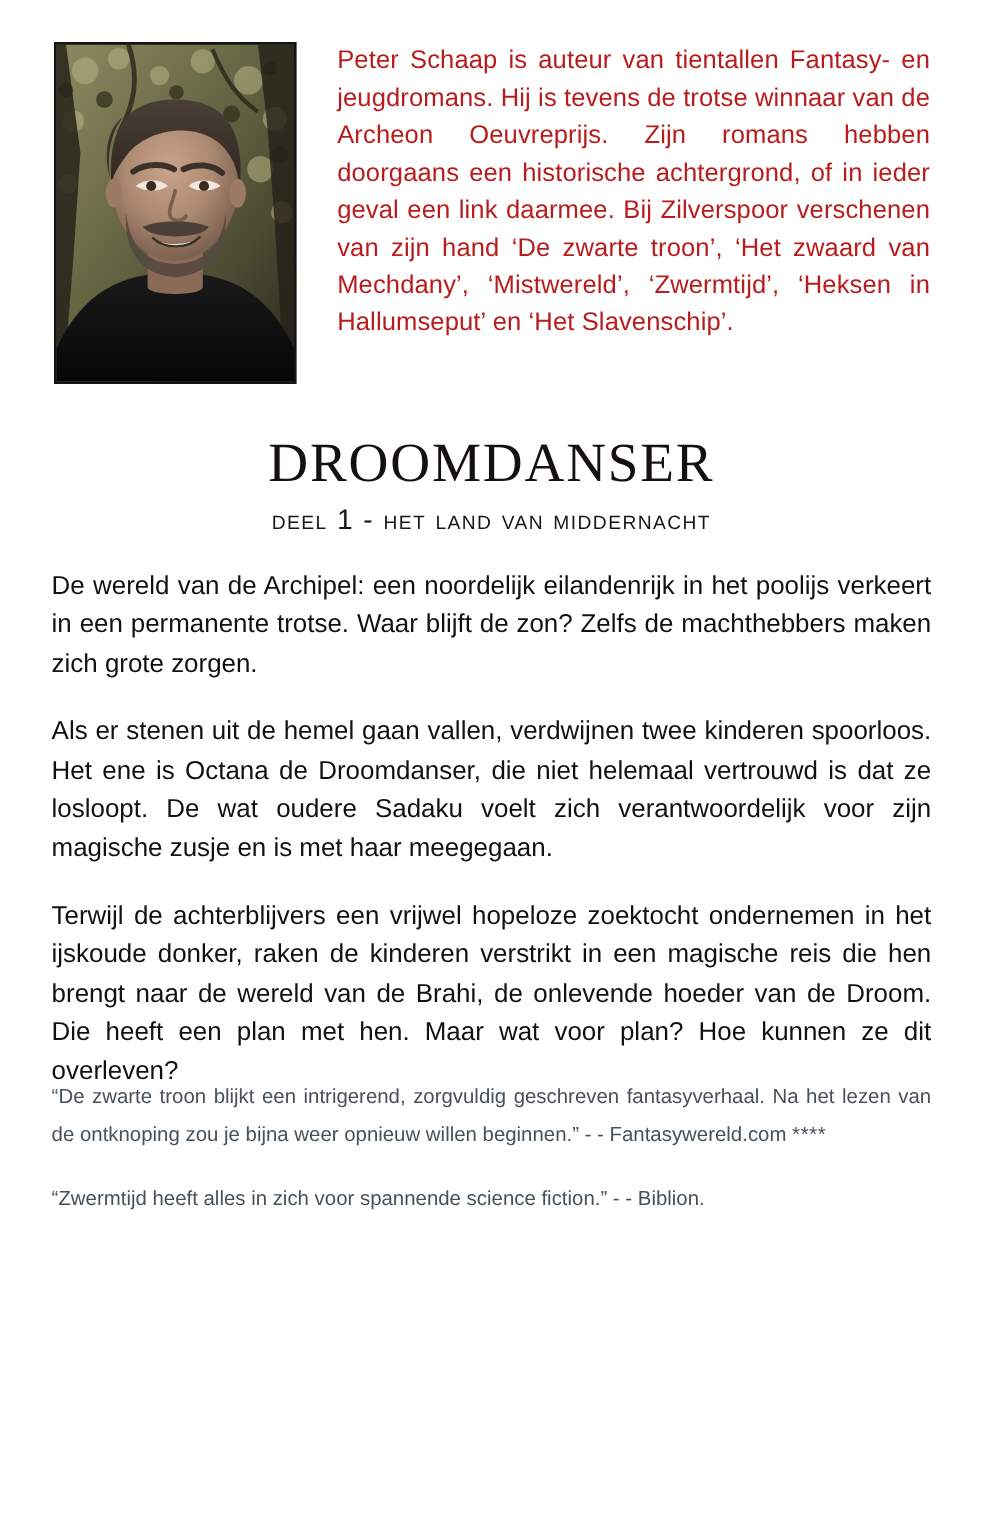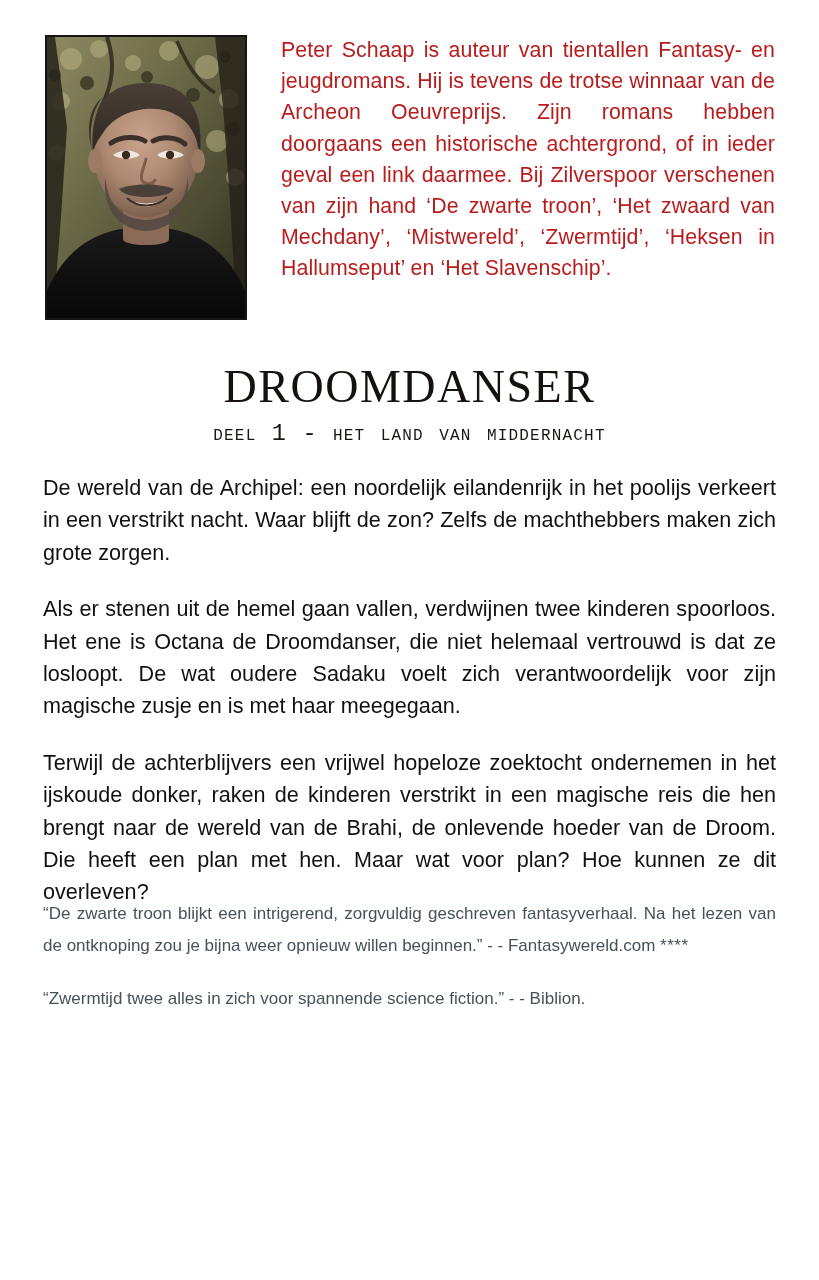--- a/index.html
+++ b/index.html
@@ -72,21 +72,21 @@
     line-height: 70px;
     color: #15110f;
     letter-spacing: 1.5px;
     font-variant: small-caps;
     text-transform: lowercase;
     font-weight: 400;
     margin: 0;
     padding: 0;
   }
   .book-subtitle {
-    font-family: Liberation Mono, monospace;
+    font-family: Liberation Sans, sans-serif;
     font-size: 23.5px;
     line-height: 27px;
     color: #1a1614;
     letter-spacing: 1.2px;
     font-variant: small-caps;
     text-transform: lowercase;
     margin-top: 5px;
   }
 
   
@@ -221,28 +221,28 @@
 
     <div class="bio">Peter Schaap is auteur van tientallen Fantasy- en jeugdromans. Hij is tevens de trotse winnaar van de Archeon Oeuvreprijs. Zijn romans hebben doorgaans een historische achtergrond, of in ieder geval een link daarmee. Bij Zilverspoor verschenen van zijn hand ‘De zwarte troon’, ‘Het zwaard van Mechdany’, ‘Mistwereld’, ‘Zwermtijd’, ‘Heksen in Hallumseput’ en ‘Het Slavenschip’.</div>
   </div>
 
   <div class="title-block">
     <div class="book-title">Droomdanser</div>
     <div class="book-subtitle">Deel 1  -  Het land van middernacht</div>
   </div>
 
   <div class="blurb">
-    <p>De wereld van de Archipel: een noordelijk eilandenrijk in het poolijs verkeert in een verstrikt nacht. Waar blijft de zon? Zelfs de machthebbers maken zich grote zorgen.</p>
+    <p>De wereld van de Archipel: een noordelijk eilandenrijk in het poolijs verkeert in een permanente trotse. Waar blijft de zon? Zelfs de machthebbers maken zich grote zorgen.</p>
     <p>Als er stenen uit de hemel gaan vallen, verdwijnen twee kinderen spoorloos. Het ene is Octana de Droomdanser, die niet helemaal vertrouwd is dat ze losloopt. De wat oudere Sadaku voelt zich verantwoordelijk voor zijn magische zusje en is met haar meegegaan.</p>
     <p>Terwijl de achterblijvers een vrijwel hopeloze zoektocht ondernemen in het ijskoude donker, raken de kinderen verstrikt in een magische reis die hen brengt naar de wereld van de Brahi, de onlevende hoeder van de Droom. Die heeft een plan met hen. Maar wat voor plan? Hoe kunnen ze dit overleven?</p>
   </div>
 
   <div class="reviews">
     <p><span>“De zwarte troon blijkt een intrigerend, zorgvuldig geschreven fantasyverhaal. Na het lezen van de ontknoping zou je bijna weer opnieuw willen beginnen.” - - Fantasywereld.com </span><span class="stars">****</span></p>
-    <p><span>“Zwermtijd twee alles in zich voor spannende science fiction.” - - Biblion.</span></p>
+    <p><span>“Zwermtijd heeft alles in zich voor spannende science fiction.” - - Biblion.</span></p>
   </div>
 
   <div class="footer">
 
     
 
     
 
     
 

